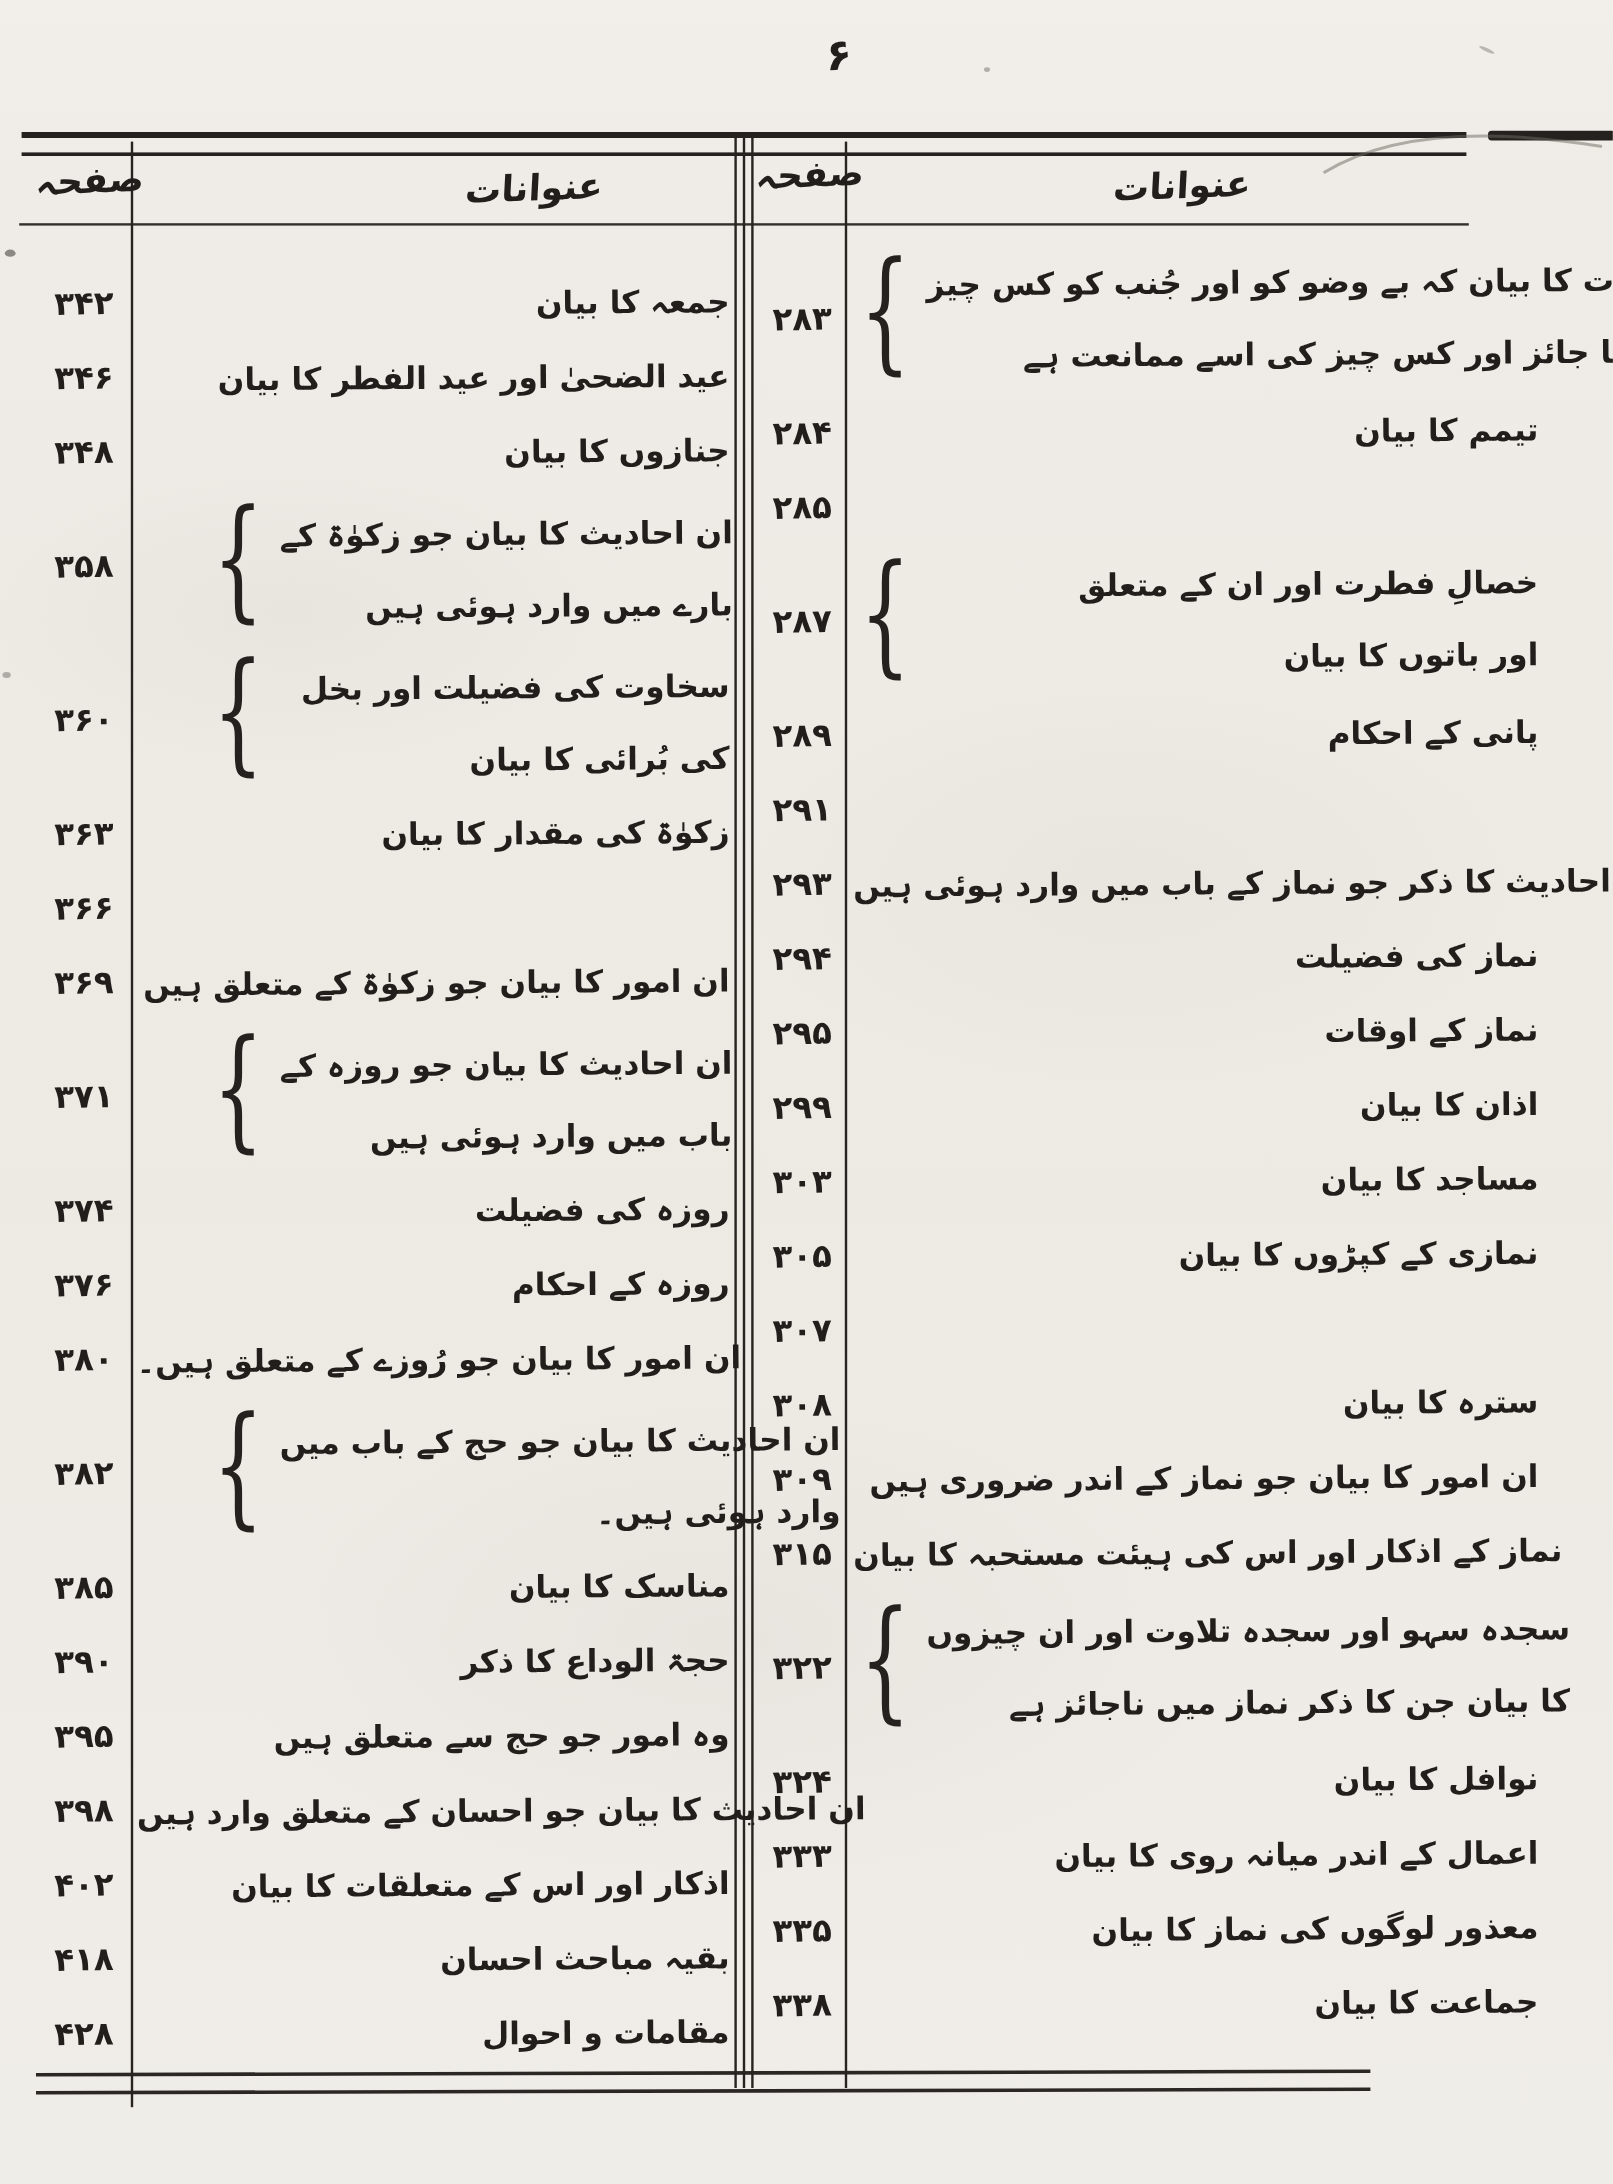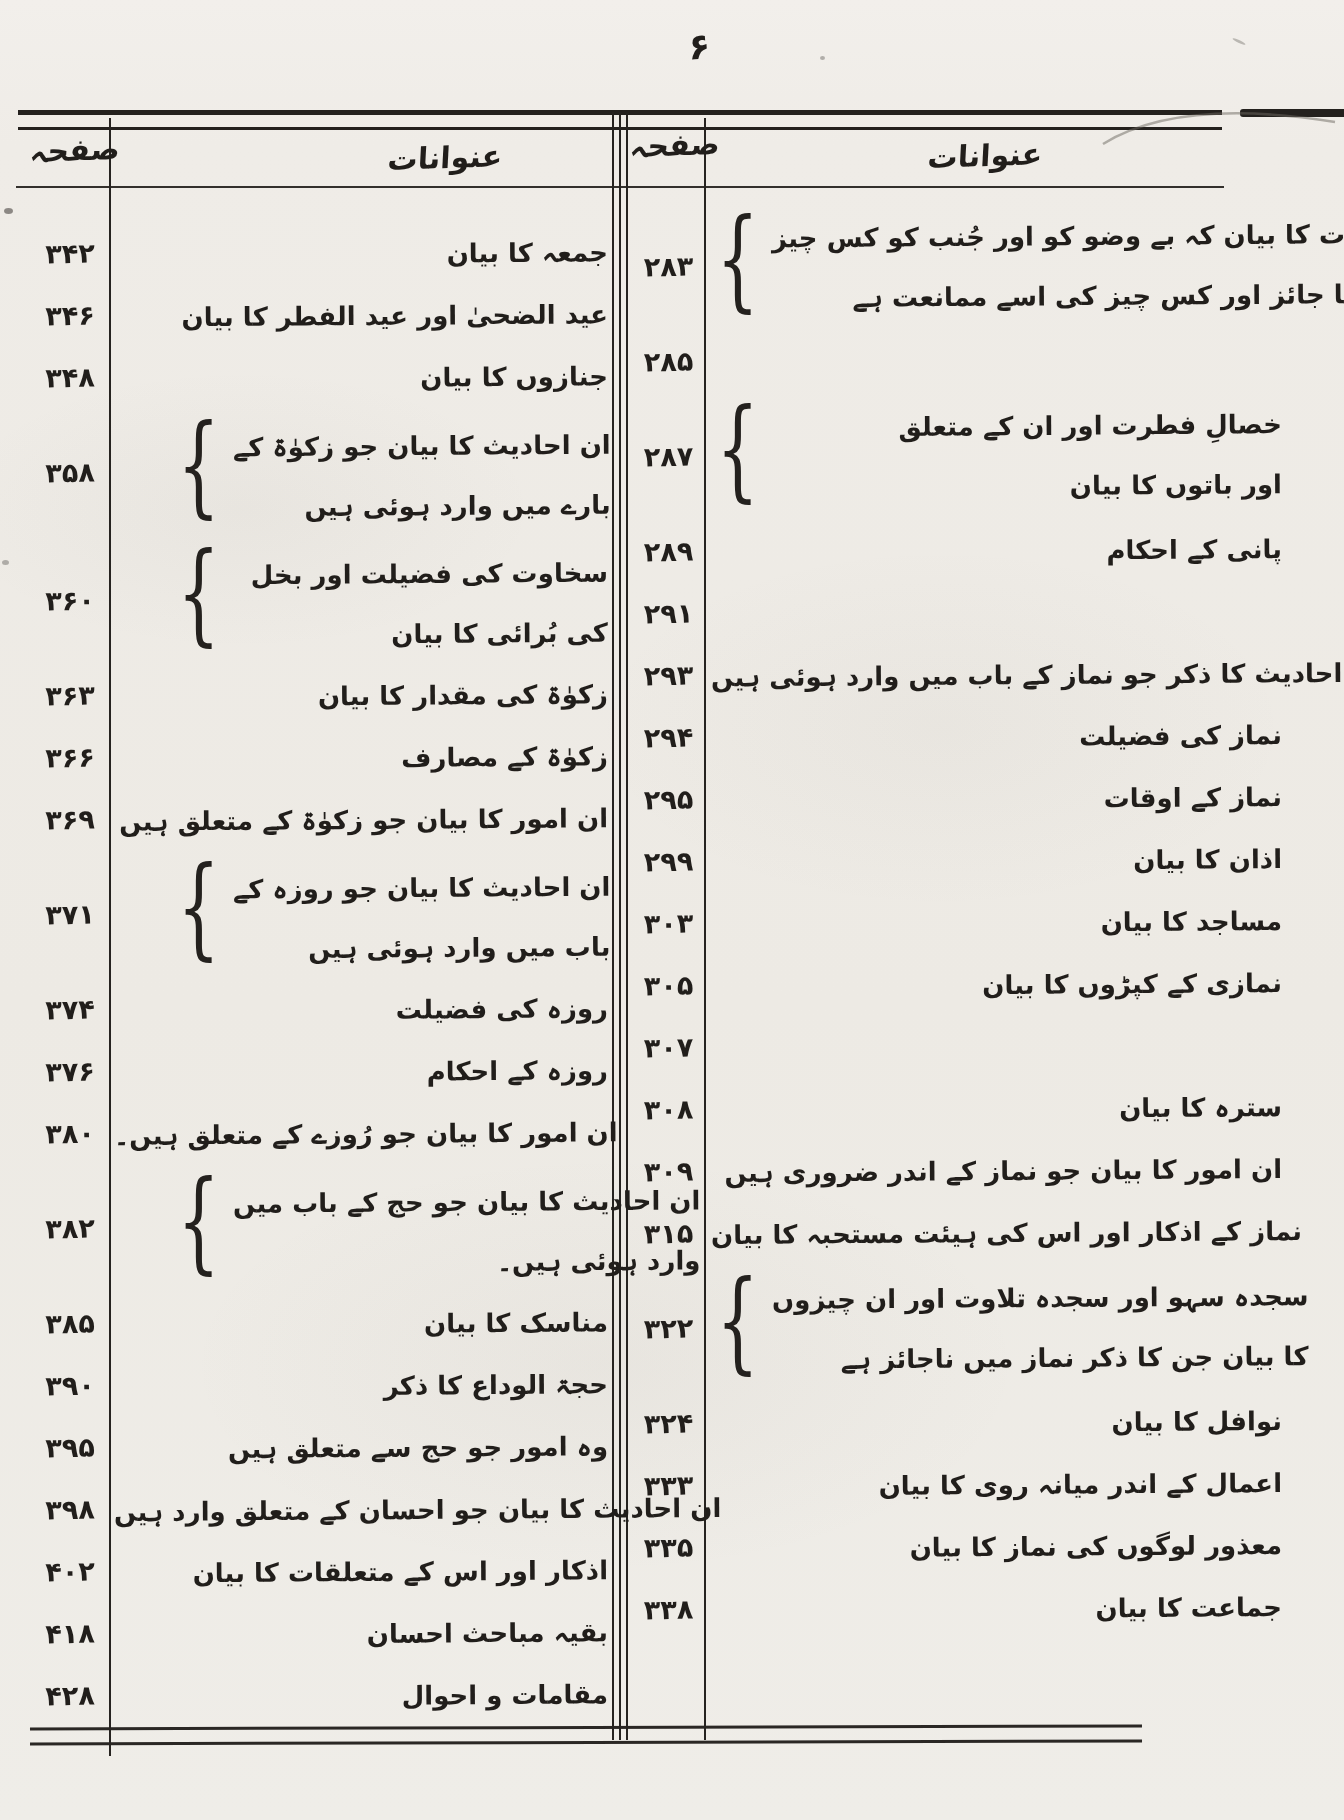--- a/index.html
+++ b/index.html
@@ -91,20 +91,26 @@
     <div class="entries" id="right-entries">
         <div class="entry multi">
           <div class="num">۲۸۳</div>
           <div class="brace">{</div>
           <div class="lines">
             <div class="title-line">اس بات کا بیان کہ بے وضو کو اور جُنب کو کس چیز</div>
             <div class="title-line">کا کرنا جائز اور کس چیز کی اسے ممانعت ہے</div>
           </div>
         </div>
         <div class="entry">
+          <div class="num">۲۸۴</div>
+          <div class="lines">
+            <div class="title-line">تیمم کا بیان</div>
+          </div>
+        </div>
+        <div class="entry">
           <div class="num">۲۸۵</div>
         </div>
         <div class="entry multi">
           <div class="num">۲۸۷</div>
           <div class="brace">{</div>
           <div class="lines">
             <div class="title-line">خصالِ فطرت اور ان کے متعلق</div>
             <div class="title-line">اور باتوں کا بیان</div>
           </div>
         </div>
@@ -245,23 +251,20 @@
           </div>
         </div>
         <div class="entry">
           <div class="num">۳۶۳</div>
           <div class="lines">
             <div class="title-line">زکوٰۃ کی مقدار کا بیان</div>
           </div>
         </div>
         <div class="entry">
           <div class="num">۳۶۶</div>
-          <div class="lines">
-            <div class="title-line">زکوٰۃ کے مصارف</div>
-          </div>
         </div>
         <div class="entry">
           <div class="num">۳۶۹</div>
           <div class="lines">
             <div class="title-line">ان امور کا بیان جو زکوٰۃ کے متعلق ہیں</div>
           </div>
         </div>
         <div class="entry multi">
           <div class="num">۳۷۱</div>
           <div class="brace">{</div>

